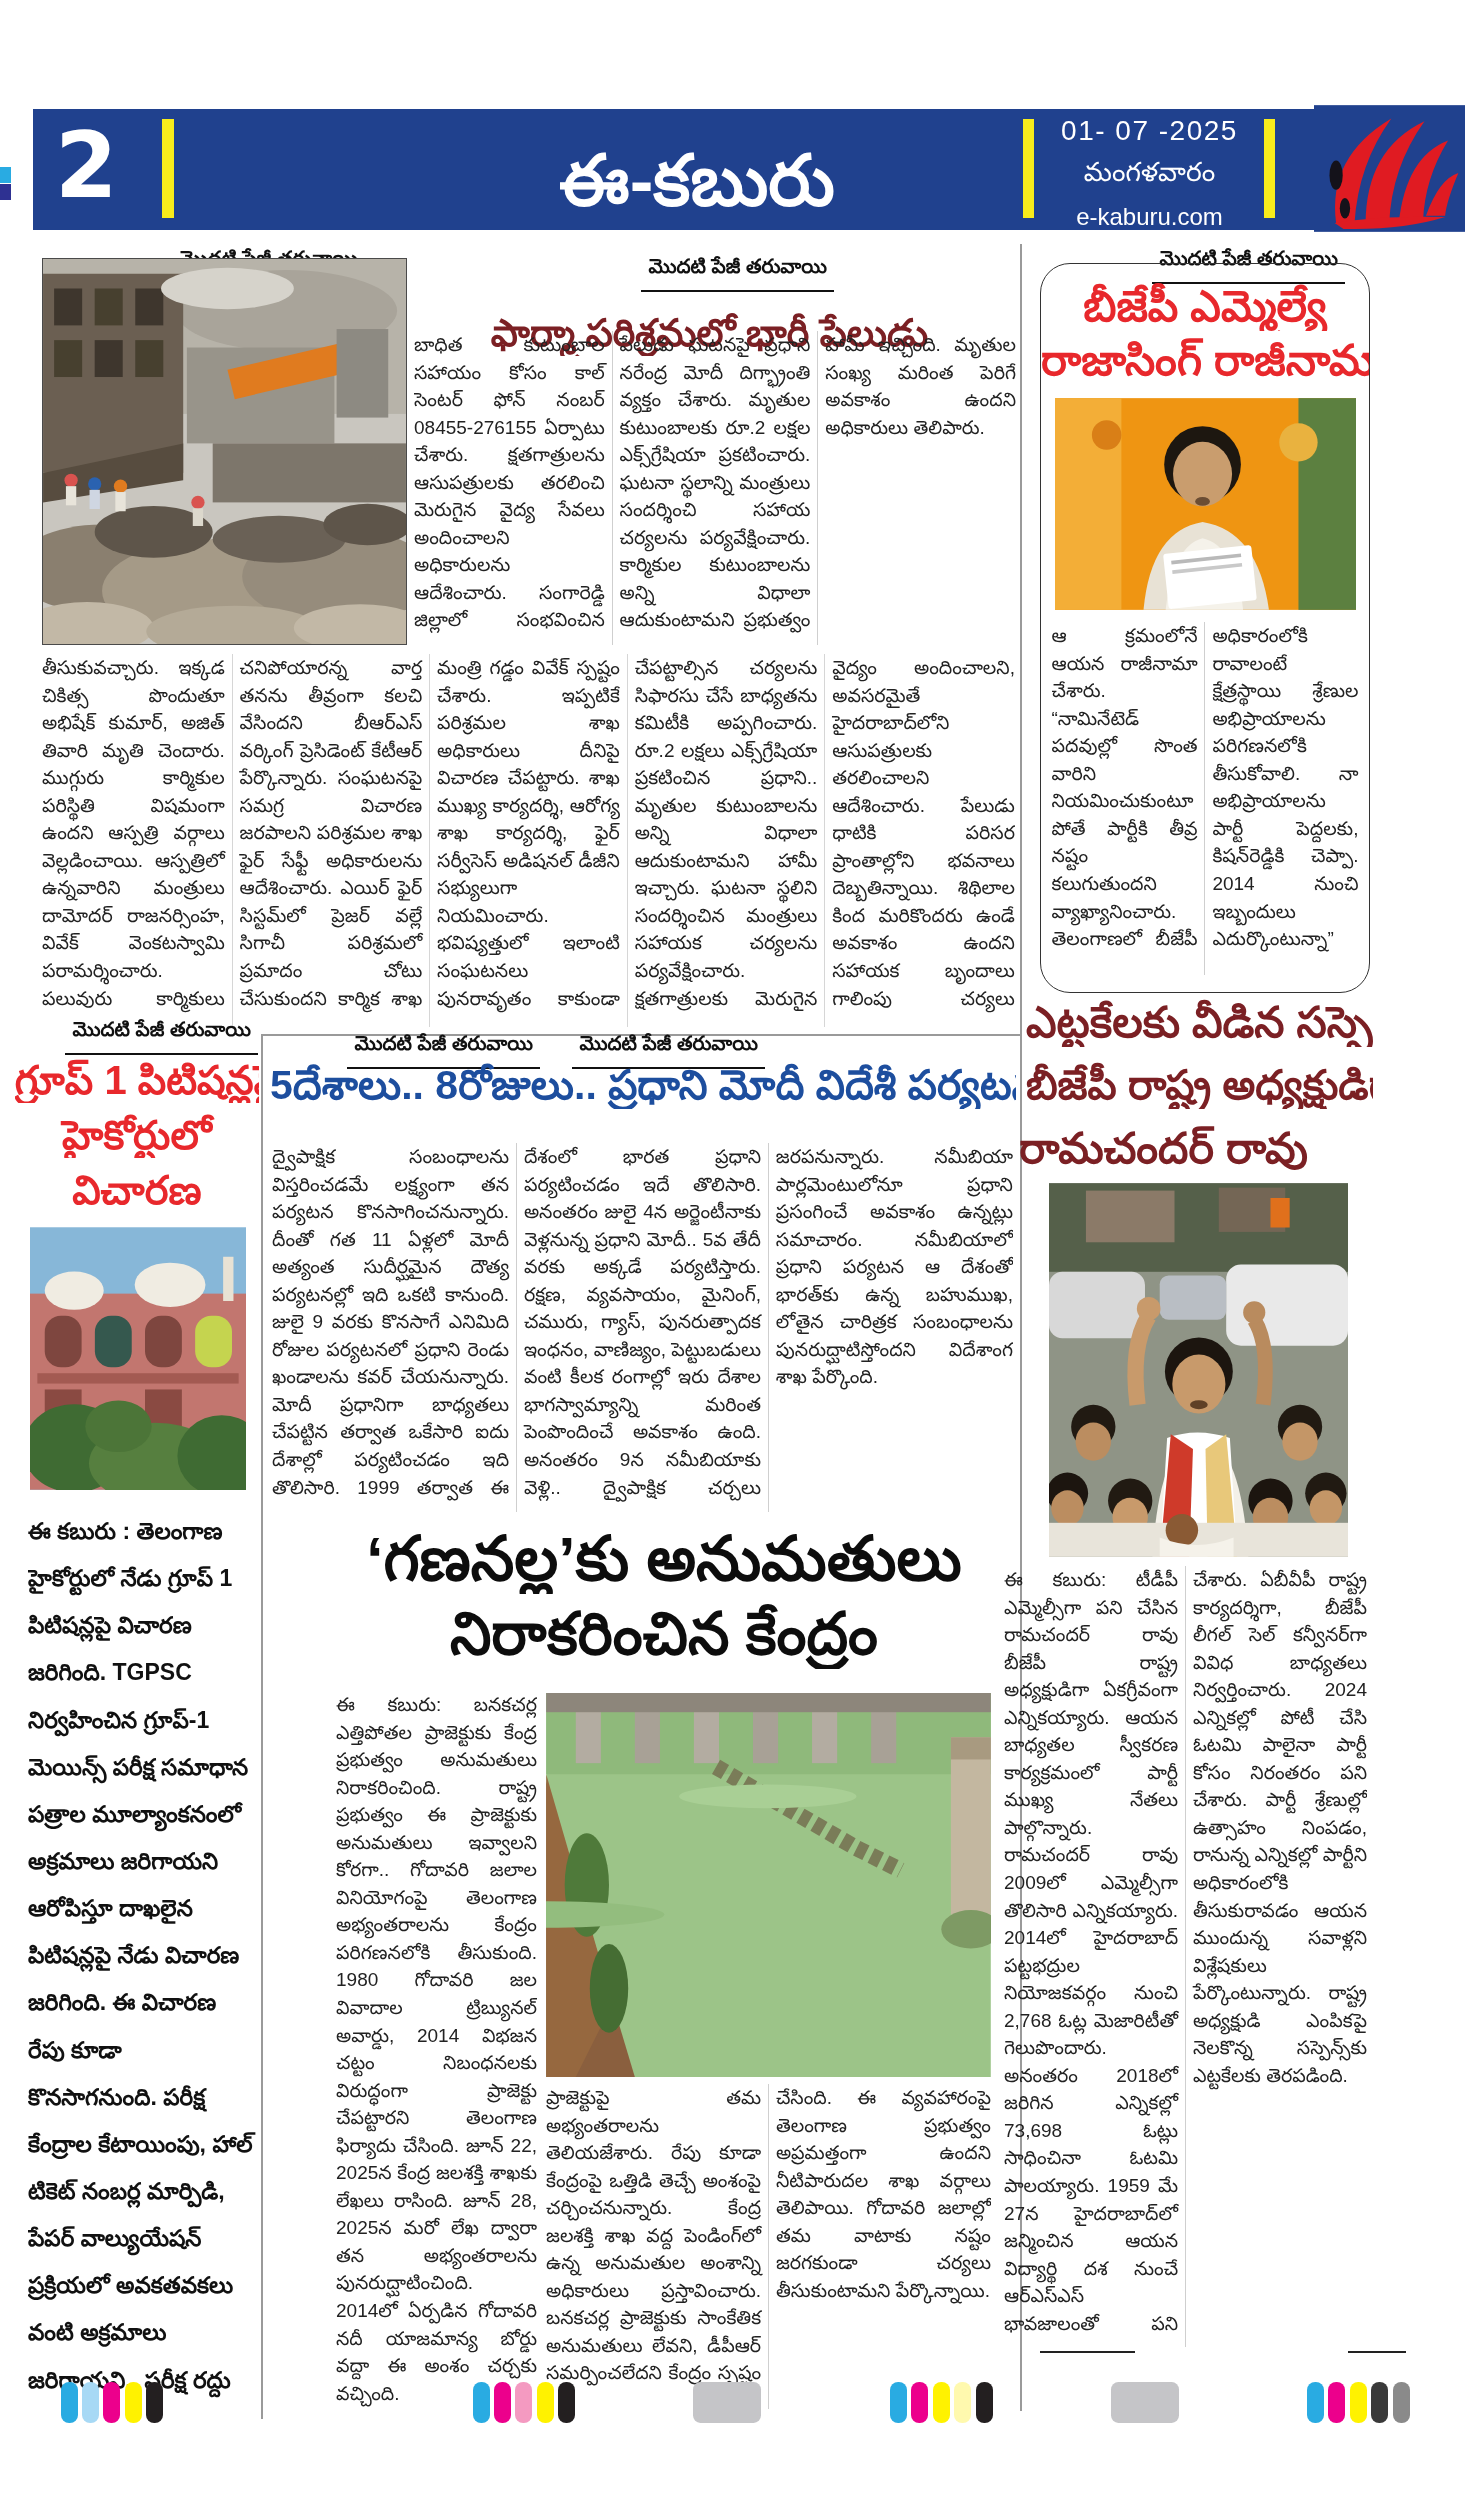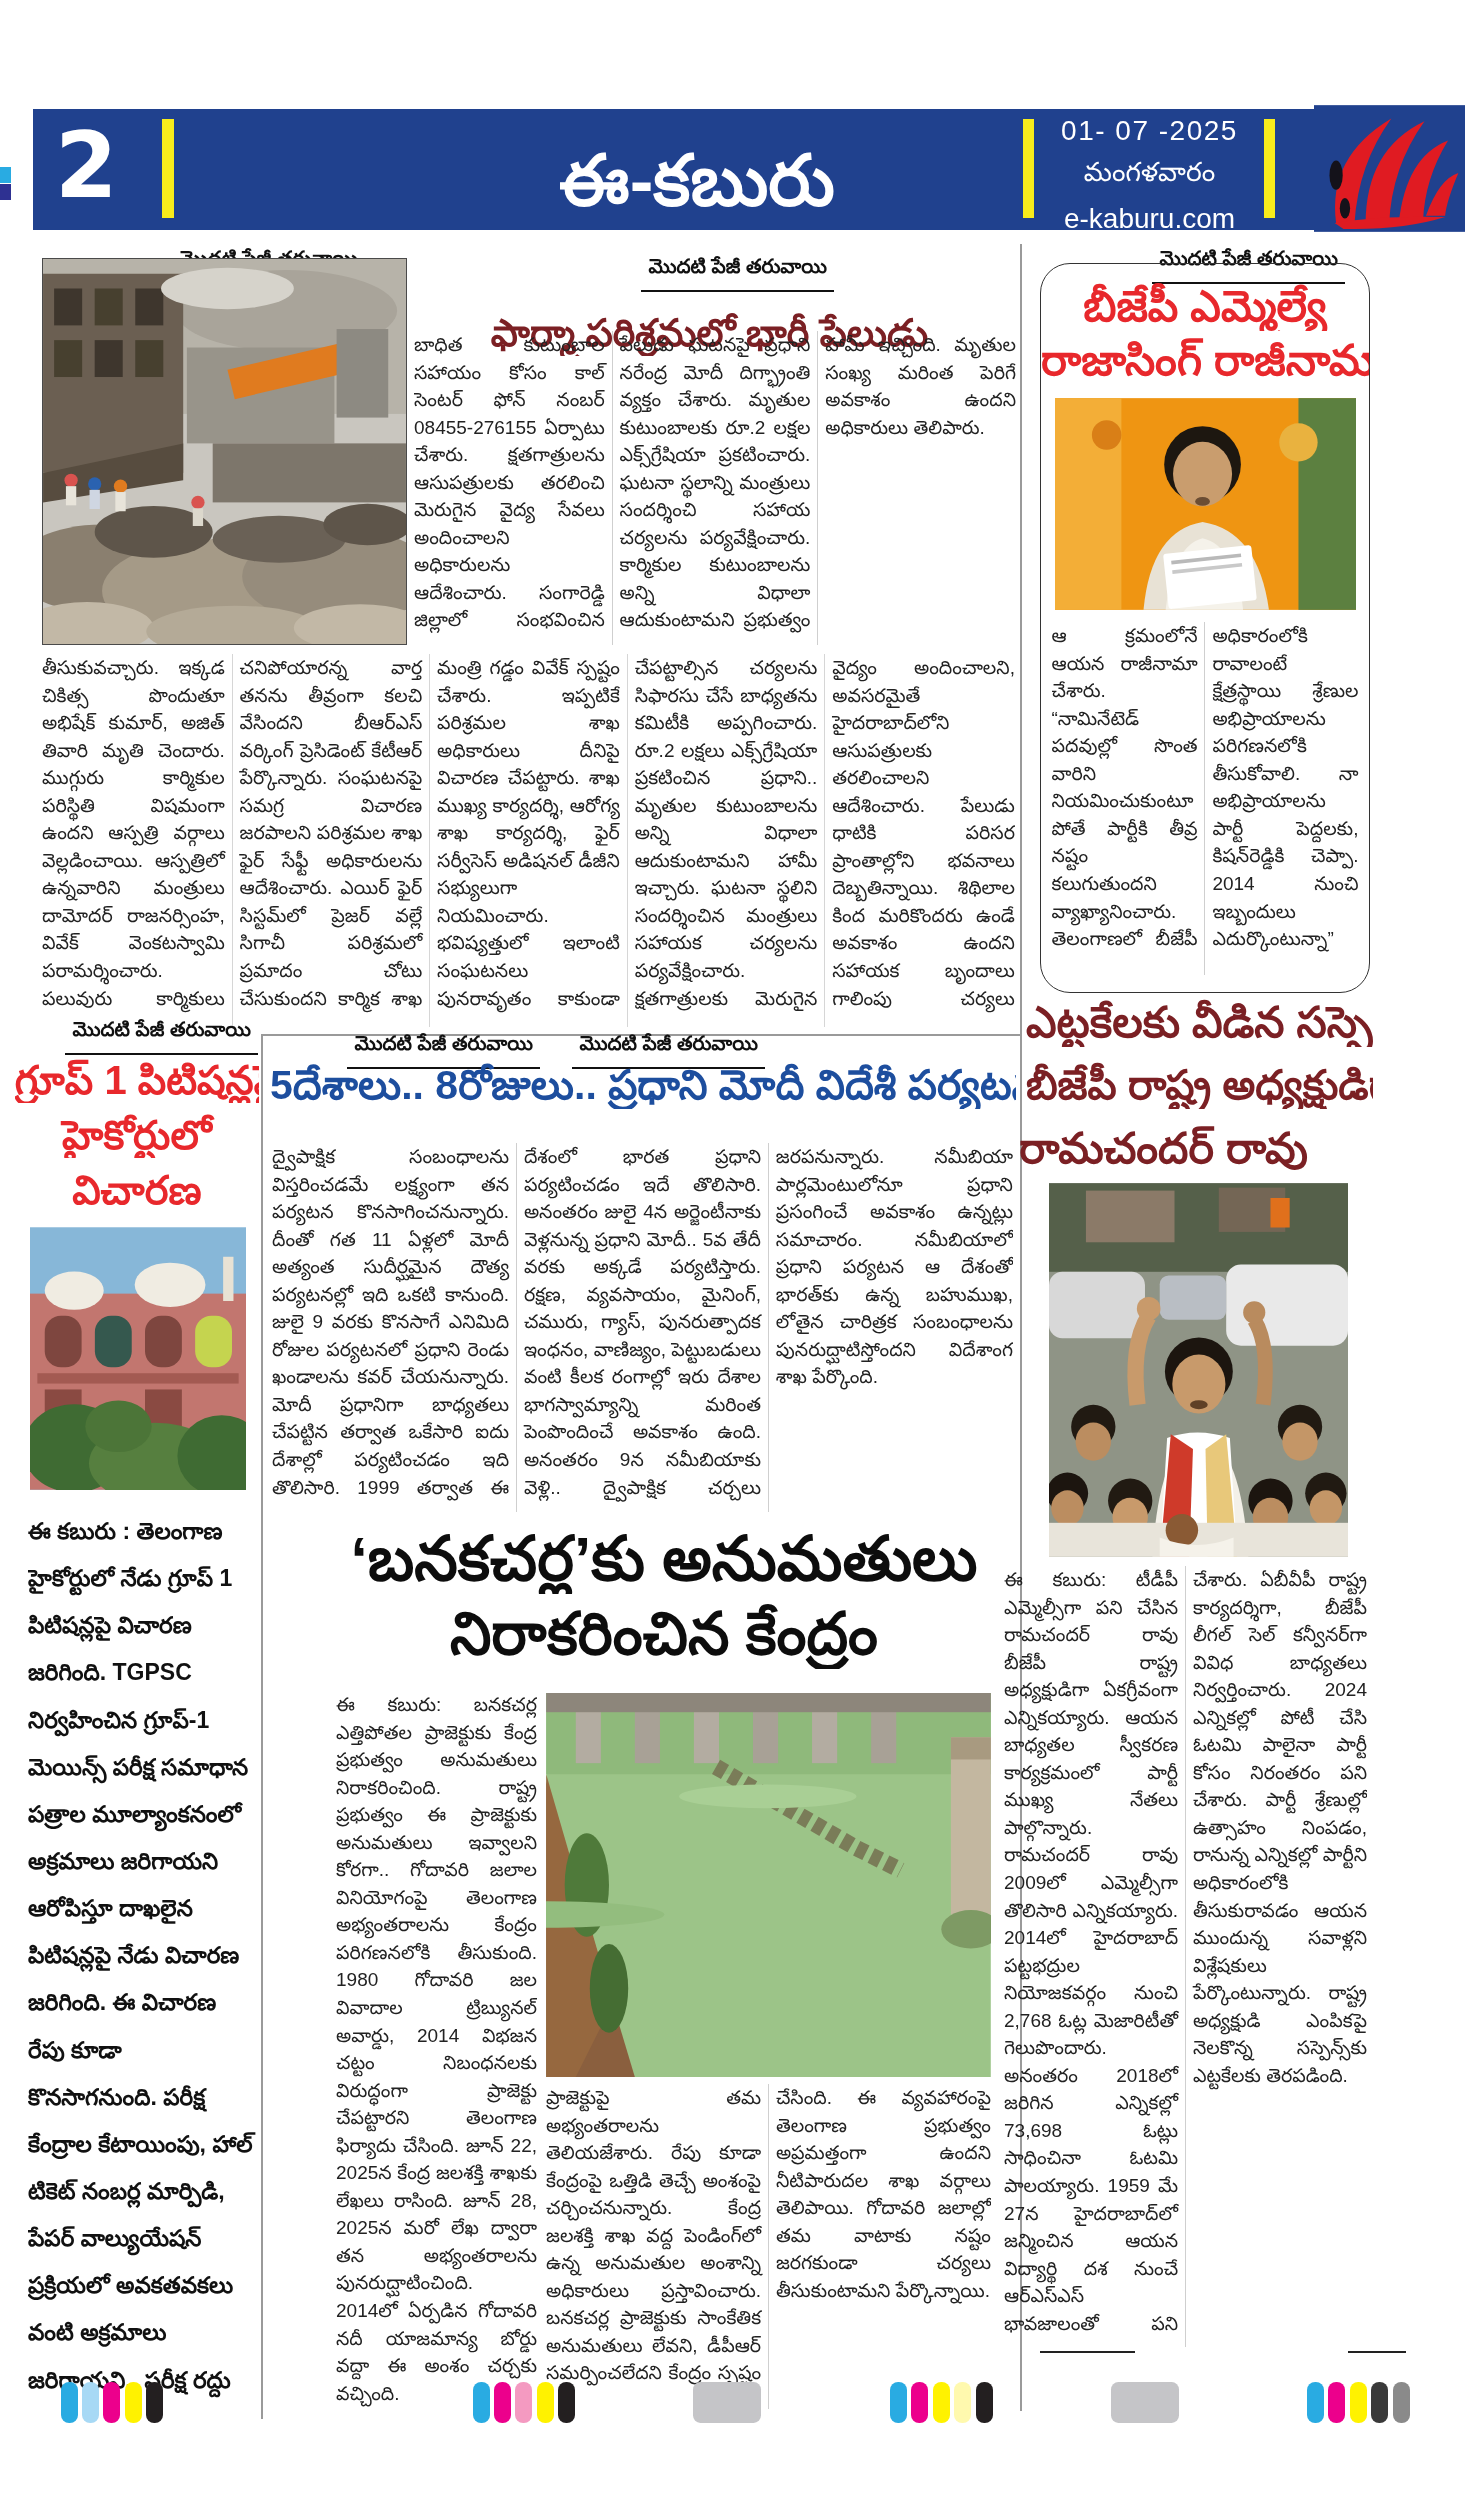--- a/index.html
+++ b/index.html
@@ -7,21 +7,21 @@
         font-family:"Liberation Sans", sans-serif;color:#1a1a1a;}
   .abs{position:absolute;}
   
   .band{background:#20418e;}
   .pagenum{color:#fff;font-weight:bold;font-size:90px;line-height:1;font-family:"DejaVu Sans",sans-serif;}
   .ybar{background:#f8ec1c;}
   .masthead{color:#fff;font-weight:800;font-size:71px;line-height:1.2;text-align:center;white-space:nowrap;}
   .dateblock{color:#fff;text-align:center;font-weight:normal;}
   .dateblock .d1{font-size:28px;letter-spacing:1.5px;}
   .dateblock .d2{font-size:26.6px;margin-top:10.3px;}
-  .dateblock .d3{font-size:28px;margin-top:8.9px;}
+  .dateblock .d3{font-size:24px;margin-top:8.9px;}
   
   .contlbl{font-size:20px;font-weight:bold;color:#111;text-align:center;
            border-bottom:2.2px solid #111;padding:0 7.4px 7.4px;white-space:nowrap;}
   
   .hl{font-weight:bold;text-align:center;white-space:nowrap;overflow:hidden;line-height:1.15;}
   .hl-maroon{color:#7b2024;}
   .hl-red{color:#e8282c;}
   .hl-blue{color:#1d4e9e;}
   .hl-black{color:#0d0d0d;font-weight:900;}
   
@@ -174,21 +174,21 @@
       <ellipse cx="260" cy="310" rx="60" ry="55" fill="#3f6b33"></ellipse>
       <ellipse cx="120" cy="270" rx="45" ry="35" fill="#4c7538"></ellipse>
     </svg>
   </div>
 
   <div class="abs lead-bold" style="left:28px;top:1508px;width:229px;height:905px;">ఈ కబురు : తెలంగాణ హైకోర్టులో నేడు గ్రూప్ 1 పిటిషన్లపై విచారణ జరిగింది. TGPSC నిర్వహించిన గ్రూప్-1 మెయిన్స్ పరీక్ష సమాధాన పత్రాల మూల్యాంకనంలో అక్రమాలు జరిగాయని ఆరోపిస్తూ దాఖలైన పిటిషన్లపై నేడు విచారణ జరిగింది. ఈ విచారణ రేపు కూడా కొనసాగనుంది. పరీక్ష కేంద్రాల కేటాయింపు, హాల్ టికెట్ నంబర్ల మార్పిడి, పేపర్ వాల్యుయేషన్ ప్రక్రియలో అవకతవకలు వంటి అక్రమాలు జరిగాయని.. పరీక్ష రద్దు చేసి మళ్లీ నిర్వహించాలని పిటిషన్లలో కోరారు. అయితే గ్రూప్ 1 నియామక ప్రక్రియను గతంలోనే హైకోర్టు తాత్కాలికంగా నిలిపివేసింది. కానీ సర్టిఫికెట్ వెరిఫికేషన్ జరుపుకోడానికి అనుమతించింది.</div>
 
   <div class="abs hl hl-blue" style="left:270px;top:1062px;width:746px;font-size:41px;">5దేశాలు.. 8రోజులు.. ప్రధాని మోదీ విదేశీ పర్యటన ఇలా!</div>
   <div class="abs body-txt cols3" style="left:272px;top:1143px;width:741px;height:369px;">ద్వైపాక్షిక సంబంధాలను విస్తరించడమే లక్ష్యంగా తన పర్యటన కొనసాగించనున్నారు. దీంతో గత 11 ఏళ్లలో మోదీ అత్యంత సుదీర్ఘమైన దౌత్య పర్యటనల్లో ఇది ఒకటి కానుంది. జులై 9 వరకు కొనసాగే ఎనిమిది రోజుల పర్యటనలో ప్రధాని రెండు ఖండాలను కవర్ చేయనున్నారు. మోదీ ప్రధానిగా బాధ్యతలు చేపట్టిన తర్వాత ఒకేసారి ఐదు దేశాల్లో పర్యటించడం ఇది తొలిసారి. 1999 తర్వాత ఈ దేశంలో భారత ప్రధాని పర్యటించడం ఇదే తొలిసారి. అనంతరం జులై 4న అర్జెంటీనాకు వెళ్లనున్న ప్రధాని మోదీ.. 5వ తేదీ వరకు అక్కడే పర్యటిస్తారు. రక్షణ, వ్యవసాయం, మైనింగ్, చమురు, గ్యాస్, పునరుత్పాదక ఇంధనం, వాణిజ్యం, పెట్టుబడులు వంటి కీలక రంగాల్లో ఇరు దేశాల భాగస్వామ్యాన్ని మరింత పెంపొందించే అవకాశం ఉంది. అనంతరం 9న నమీబియాకు వెళ్లి.. ద్వైపాక్షిక చర్చలు జరపనున్నారు. నమీబియా పార్లమెంటులోనూ ప్రధాని ప్రసంగించే అవకాశం ఉన్నట్లు సమాచారం. నమీబియాలో ప్రధాని పర్యటన ఆ దేశంతో భారత్‌కు ఉన్న బహుముఖ, లోతైన చారిత్రక సంబంధాలను పునరుద్ఘాటిస్తోందని విదేశాంగ శాఖ పేర్కొంది.</div>
 
-  <div class="abs hl hl-black" style="left:295px;top:1523px;width:738px;font-size:62px;">‘బనకచర్ల’కు అనుమతులు</div>
+  <div class="abs hl hl-black" style="left:295px;top:1523px;width:738px;font-size:62px;">‘గణనల్ల’కు అనుమతులు</div>
   <div class="abs hl hl-black" style="left:295px;top:1601px;width:738px;font-size:59px;">నిరాకరించిన కేంద్రం</div>
 
   <div class="abs body-txt" style="left:336px;top:1691px;width:201px;height:718px;">ఈ కబురు: బనకచర్ల ఎత్తిపోతల ప్రాజెక్టుకు కేంద్ర ప్రభుత్వం అనుమతులు నిరాకరించింది. రాష్ట్ర ప్రభుత్వం ఈ ప్రాజెక్టుకు అనుమతులు ఇవ్వాలని కోరగా.. గోదావరి జలాల వినియోగంపై తెలంగాణ అభ్యంతరాలను కేంద్రం పరిగణనలోకి తీసుకుంది. 1980 గోదావరి జల వివాదాల ట్రిబ్యునల్ అవార్డు, 2014 విభజన చట్టం నిబంధనలకు విరుద్ధంగా ప్రాజెక్టు చేపట్టారని తెలంగాణ ఫిర్యాదు చేసింది. జూన్ 22, 2025న కేంద్ర జలశక్తి శాఖకు లేఖలు రాసింది. జూన్ 28, 2025న మరో లేఖ ద్వారా తన అభ్యంతరాలను పునరుద్ఘాటించింది. 2014లో ఏర్పడిన గోదావరి నదీ యాజమాన్య బోర్డు వద్దా ఈ అంశం చర్చకు వచ్చింది.</div>
 
   <div class="abs photo" style="left:546px;top:1693px;width:445px;height:384px;">
     <svg width="445" height="384" viewBox="0 0 602 520">
       <rect width="602" height="520" fill="#9cc488"></rect>
       <rect x="0" y="0" width="602" height="110" fill="#8fb97b"></rect>
       <rect x="40" y="0" width="34" height="95" fill="#b3aca1"></rect>
       <rect x="120" y="0" width="34" height="95" fill="#a8a196"></rect>

